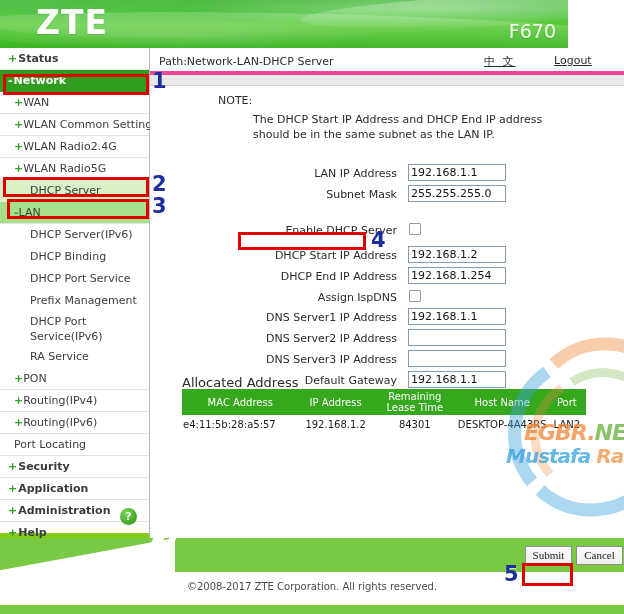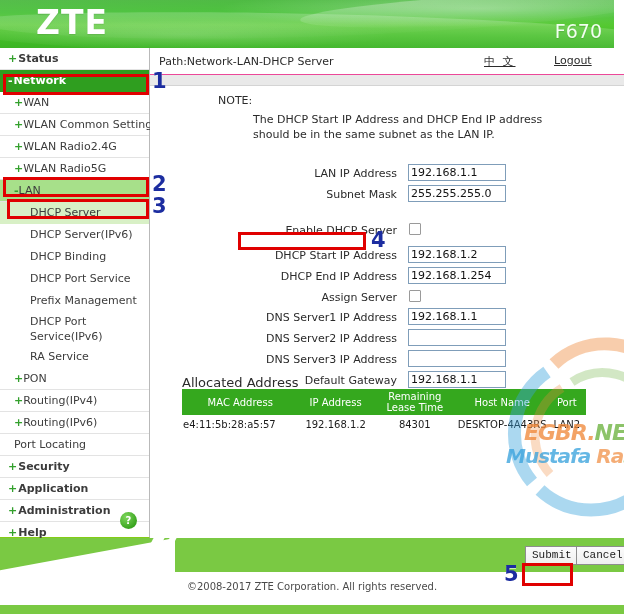--- a/index.html
+++ b/index.html
@@ -13,21 +13,21 @@
     width: 624px;
     height: 614px;
     overflow: hidden;
     background: #ffffff;
   }
 
   
   .banner {
     position: absolute;
     left: 0; top: 0;
-    width: 614px; height: 48px;
+    width: 568px; height: 48px;
     background:
       radial-gradient(ellipse 420px 30px at 78% 18%, rgba(255,255,255,0.34) 0%, rgba(255,255,255,0) 62%),
       radial-gradient(ellipse 320px 22px at 30% 72%, rgba(255,255,255,0.16) 0%, rgba(255,255,255,0) 66%),
       linear-gradient(180deg, #2fae22 0%, #37bb26 26%, #56c932 52%, #45bf28 74%, #3bb424 100%);
     overflow: hidden;
   }
   .banner .swoosh-a {
     position: absolute; left: -40px; top: -34px;
     width: 740px; height: 70px;
     border-radius: 50%;
@@ -65,21 +65,21 @@
     text-shadow: 0 1px 1px rgba(0,0,0,0.12);
   }
 
   
   .sidebar {
     position: absolute;
     left: 0; top: 48px;
     width: 150px; height: 490px;
     background: #ffffff;
     border-right: 1px solid #b9b9b9;
-    border-bottom: 1px solid #84cc16;
+    border-bottom: 5px solid #84cc16;
   }
   .menu-item {
     position: relative;
     height: 22px;
     line-height: 22px;
     border-bottom: 1px solid #e3e3e3;
     font-size: 11px;
     color: #3c3c3c;
     padding-left: 8px;
     white-space: nowrap;
@@ -128,21 +128,21 @@
   
   .content {
     position: absolute;
     left: 150px; top: 48px;
     width: 474px; height: 490px;
     background: #ffffff;
   }
   .pathbar {
     position: relative;
     height: 27px;
-    border-bottom: 1px solid #ec4899;
+    border-bottom: 4px solid #ec4899;
     background: #ffffff;
   }
   .pathbar .path-text {
     position: absolute; left: 9px; top: 7px;
     font-size: 11px;
     color: #2b2b2b;
   }
   .pathbar .lang {
     position: absolute; left: 334px; top: 6px;
     font-size: 11px;
@@ -297,21 +297,21 @@
     background: #ffffff;
     transform: skewX(-28deg);
   }
   .btn {
     position: absolute;
     top: 8px;
     height: 19px;
     min-width: 47px;
     background: linear-gradient(180deg,#fbfbfb 0%, #efefef 100%);
     border: 1px solid #8d8d8d;
-    font-family: Liberation Mono, monospace;
+    font-family: Liberation Serif, serif;
     font-size: 11px;
     color: #1b1b1b;
     cursor: pointer;
     padding: 0 6px;
     line-height: 17px;
   }
   .btn-submit { left: 525px; }
   .btn-cancel { left: 576px; }
 
   .copyright-bar {
@@ -399,22 +399,22 @@
   </div>
 
   <div class="sidebar">
     <div id="sidebar-items">
         <div class="menu-item lvl1"><span class="plus">+</span><span>Status</span></div>
         <div class="menu-item lvl1 sel-dark"><span class="plus">-</span><span>Network</span></div>
         <div class="menu-item lvl2"><span class="plus">+</span><span>WAN</span></div>
         <div class="menu-item lvl2"><span class="plus">+</span><span>WLAN Common Setting</span></div>
         <div class="menu-item lvl2"><span class="plus">+</span><span>WLAN Radio2.4G</span></div>
         <div class="menu-item lvl2"><span class="plus">+</span><span>WLAN Radio5G</span></div>
+        <div class="menu-item lvl3 sel-light"><span>DHCP Server</span></div>
         <div class="menu-item lvl2 sel-mid"><span class="plus">-</span><span>LAN</span></div>
-        <div class="menu-item lvl3 sel-light"><span>DHCP Server</span></div>
         <div class="menu-item lvl3"><span>DHCP Server(IPv6)</span></div>
         <div class="menu-item lvl3"><span>DHCP Binding</span></div>
         <div class="menu-item lvl3"><span>DHCP Port Service</span></div>
         <div class="menu-item lvl3"><span>Prefix Management</span></div>
         <div class="menu-item lvl3 two-line"><span>DHCP Port Service(IPv6)</span></div>
         <div class="menu-item lvl3"><span>RA Service</span></div>
         <div class="menu-item lvl2"><span class="plus">+</span><span>PON</span></div>
         <div class="menu-item lvl2"><span class="plus">+</span><span>Routing(IPv4)</span></div>
         <div class="menu-item lvl2"><span class="plus">+</span><span>Routing(IPv6)</span></div>
         <div class="menu-item lvl2"><span>Port Locating</span></div>
@@ -459,21 +459,21 @@
         <div class="lbl">DHCP Start IP Address</div>
         <input class="txt" type="text" value="192.168.1.2" style="">
       </div>
 
       <div class="row" style="top:181px;">
         <div class="lbl">DHCP End IP Address</div>
         <input class="txt" type="text" value="192.168.1.254" style="">
       </div>
 
       <div class="row" style="top:202px;">
-        <div class="lbl">Assign Server</div>
+        <div class="lbl">Assign IspDNS</div>
         <div class="cbox"></div>
       </div>
 
       <div class="row" style="top:222px;">
         <div class="lbl">DNS Server1 IP Address</div>
         <input class="txt" type="text" value="192.168.1.1" style="">
       </div>
 
       <div class="row" style="top:243px;">
         <div class="lbl">DNS Server2 IP Address</div>

